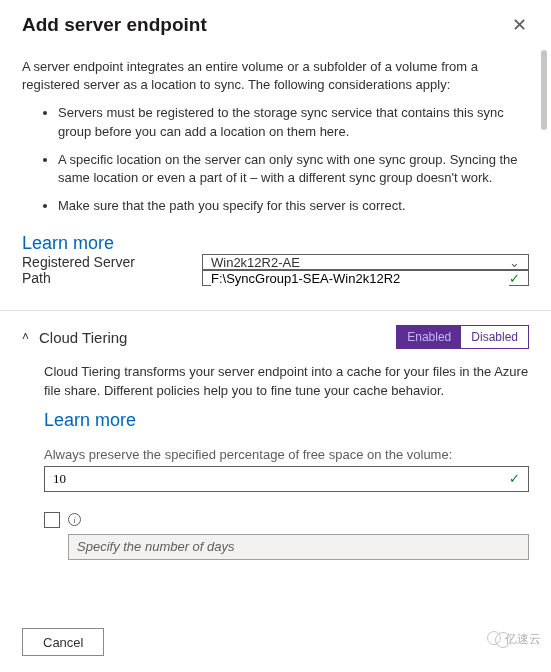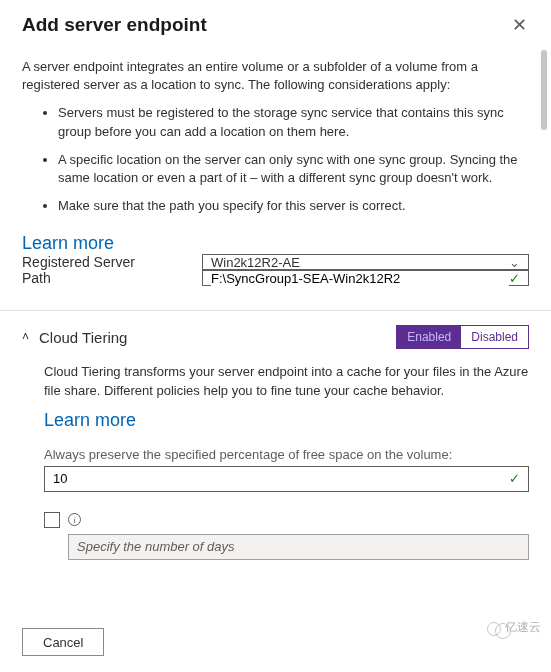--- a/index.html
+++ b/index.html
@@ -110,21 +110,21 @@
   .policy-label { font-size:13px; color:#605e5c; margin-top:16px;}
   .policy-input {
     margin-top:4px;
     border:1px solid #605e5c;
     height:26px;
     display:flex;
     align-items:center;
     padding:0 8px;
     justify-content:space-between;
   }
-  .policy-input input { border:none; outline:none; flex:1; font-size:13px; font-family:Liberation Sans, sans-serif;}
+  .policy-input input { border:none; outline:none; flex:1; font-size:13px; font-family:Liberation Serif, serif;}
   .checkbox-row { display:flex; align-items:center; gap:8px; margin-top:20px; font-size:13px;}
   .chk {
     width:16px; height:16px; border:1px solid #605e5c; background:#fff; cursor:pointer;
   }
   .info-ic {
     width:13px; height:13px; border:1px solid #605e5c; border-radius:50%;
     display:inline-flex; align-items:center; justify-content:center;
     font-size:9px; font-style:italic; font-family: Georgia, serif; color:#605e5c;
     cursor:pointer;
   }
@@ -152,23 +152,23 @@
     height:28px;
     padding:0 20px;
     font-size:13px;
     cursor:pointer;
     font-family:inherit;
   }
   .btn-primary { background:#0066b4; color:#fff; border:1px solid #0066b4; font-weight:600;}
   .btn-secondary { background:#fff; color:#323130; border:1px solid #8a8886;}
   .watermark {
     position:absolute;
-    right:10px; bottom:36px;
+    right:10px; bottom:24px;
     font-size:12px; color:#b0afae;
-    display:flex; align-items:flex-end; gap:4px;
+    display:flex; align-items:flex-start; gap:4px;
   }
   .wm-circ {
     width:14px;height:14px;border:1px solid #c8c6c4;border-radius:50%;
     position:relative; display:inline-block;
   }
   .wm-circ::after{
     content:""; position:absolute; width:14px;height:14px;border:1px solid #c8c6c4;border-radius:50%;
     left:7px; top:0;
   }
   .scrollbar-stub {

